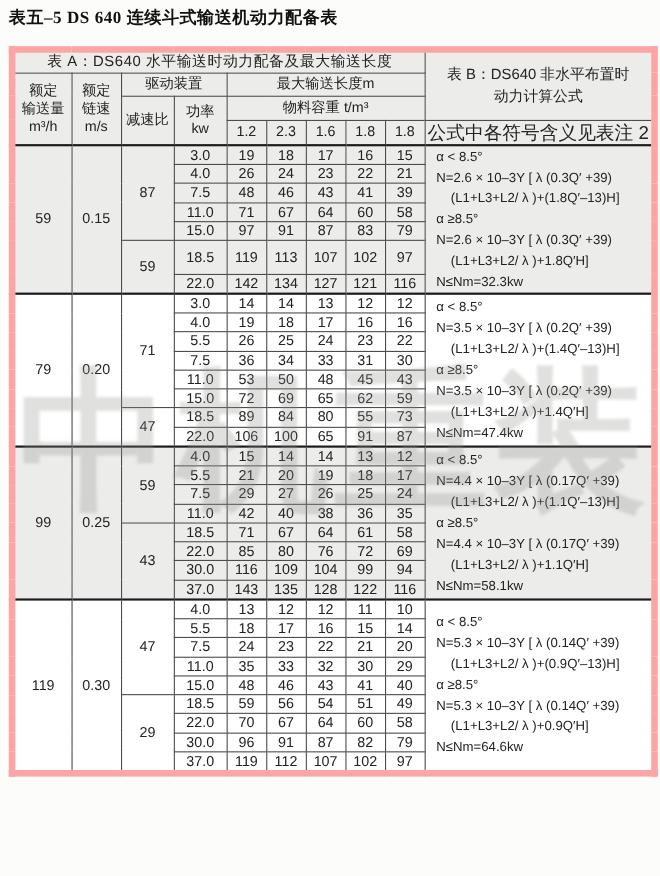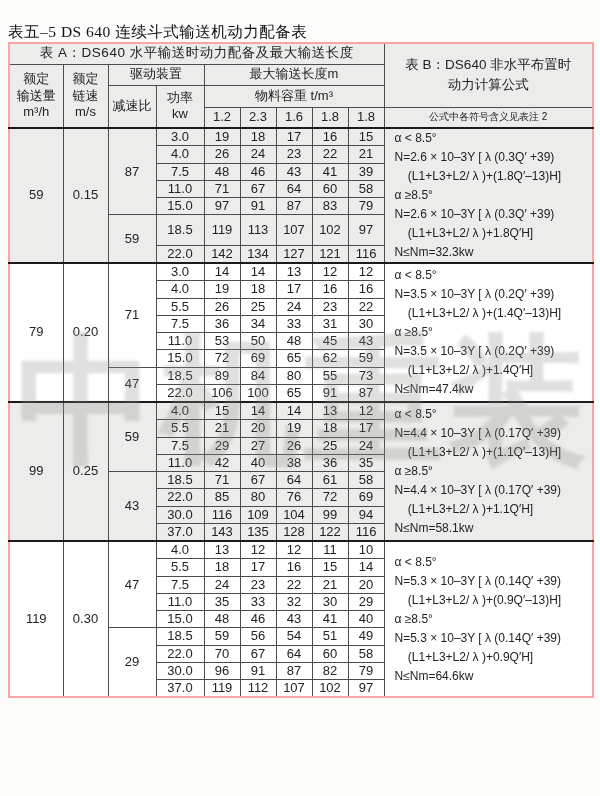--- a/index.html
+++ b/index.html
@@ -4,47 +4,47 @@
 <style>
   html,body{margin:0;padding:0;}
   body{
     width:600px;height:796px;
     background:#fcfcfb;
     font-family:"Liberation Sans","DejaVu Sans",sans-serif;
     position:relative;
     overflow:hidden;
   }
   .title{
-    position:absolute;left:8px;top:22px;margin:0;
+    position:absolute;left:8px;top:6px;margin:0;
     font-family:"Liberation Serif","DejaVu Serif",serif;
-    font-weight:normal;font-size:15.5px;color:#111;
+    font-weight:bold;font-size:15.5px;color:#111;
     letter-spacing:0.5px;white-space:nowrap;
   }
   table.main{
     position:absolute;left:8px;top:42px;
     width:584px;height:598px;
     border-collapse:collapse;table-layout:fixed;
-    border:2px solid #fca5a5;
+    border:6px solid #fca5a5;
     background:#fff;
   }
   td{
     border:1px solid #4c4c4c;
     text-align:center;vertical-align:middle;
     font-size:13px;color:#232323;
     padding:0;overflow:hidden;
     line-height:1.25;
   }
   tr.hrow td{background:#ececea;}
   tr.shade td{background:#ececea;}
   tr.block-start td{border-top:2px solid #1b1b1b;}
   tr.r1{height:21px;} tr.r2{height:21px;margin-left:16px;} tr.r3{height:22px;} tr.r4{height:21px;}
   td.cap-a{font-size:13.5px;letter-spacing:0.5px;}
   td.cap-b{font-size:13.5px;line-height:1.5;}
   td.colhead{font-size:13px;}
-  td.note-b{font-size:10px;}
+  td.note-b{font-size:17px;}
   td.formula{
     text-align:left;vertical-align:middle;
     padding-left:10px;font-size:12px;line-height:19px;
     white-space:pre;color:#222;
   }
   .watermark{
     position:absolute;left:16px;top:308px;z-index:3;
     font-size:140px;font-weight:bold;letter-spacing:4px;
     white-space:nowrap;pointer-events:none;
     color:rgba(143,146,140,0.28);

